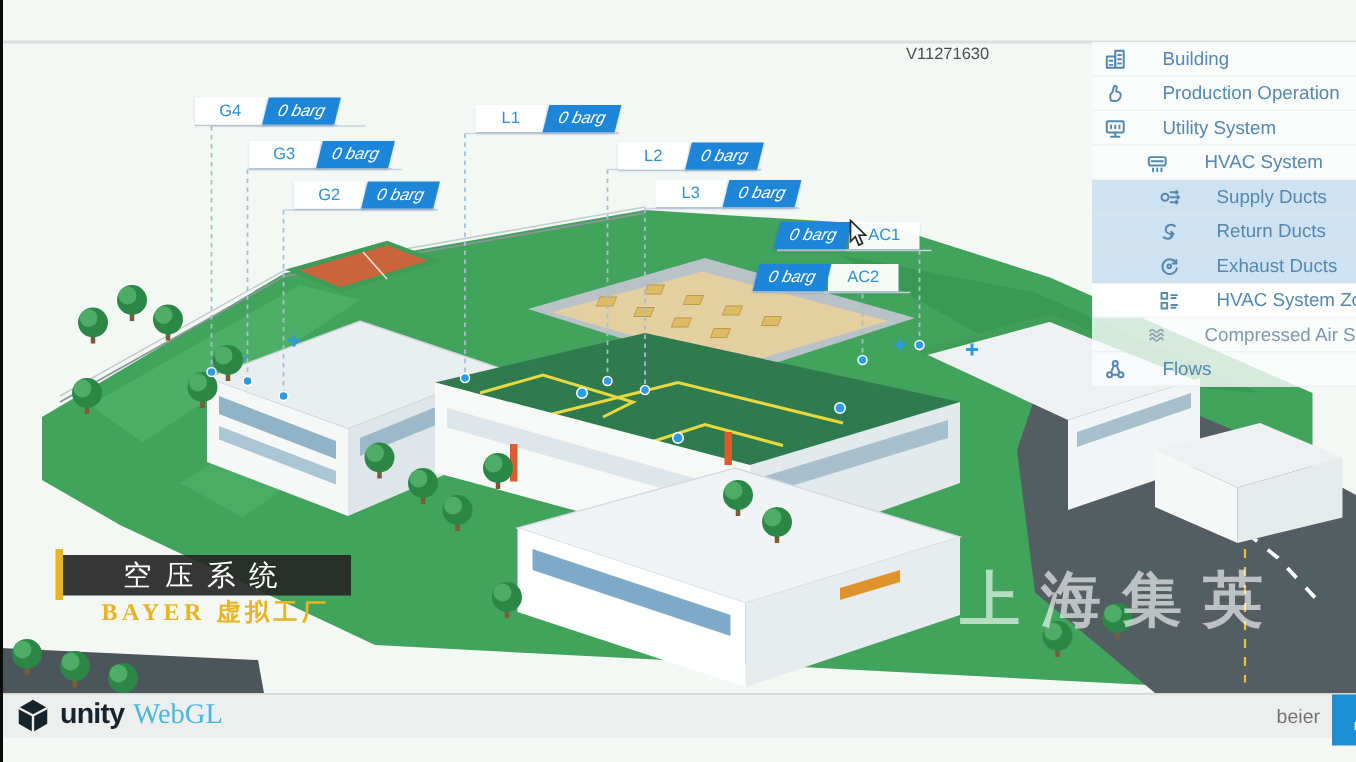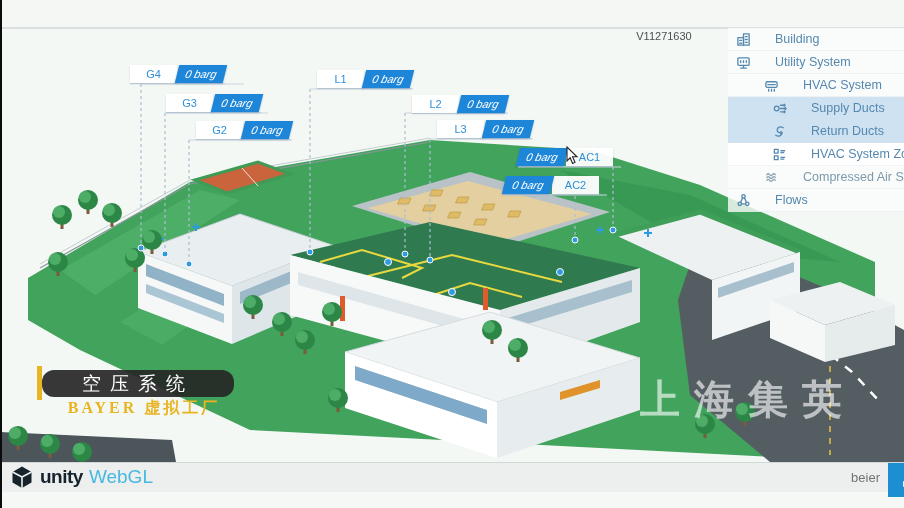--- a/index.html
+++ b/index.html
@@ -18,21 +18,21 @@
      font-size:11px;border-bottom:1px solid rgba(190,205,218,.9);}
   .ptab{width:47px;background:rgba(255,255,255,.95);color:#2f8fd6;
      display:flex;align-items:center;justify-content:center;
      box-shadow:0 1px 2px rgba(120,140,160,.25);}
   .pbadge{width:48px;background:#1e86d8;color:#fff;font-style:italic;
      transform:skewX(-14deg);display:flex;align-items:center;justify-content:center;
      box-shadow:0 1px 2px rgba(40,90,150,.35);}
 
   
   #version{position:absolute;z-index:6;right:180px;top:30px;width:120px;
-     text-align:center;font-size:11px;color:#4a4f52;}
+     text-align:left;font-size:11px;color:#4a4f52;}
 
   
   #sidebar{position:absolute;z-index:7;left:728px;top:28px;width:176px;
      background:rgba(251,253,253,.80);}
   .srow{height:23px;display:flex;align-items:center;gap:23px;
      padding-left:8px;box-sizing:border-box;color:#5588b0;font-size:12.5px;
      border-bottom:1px solid rgba(215,224,231,.35);white-space:nowrap;}
   .srow.lvl1{padding-left:36px;}
   .srow.lvl2{padding-left:44px;}
   .srow.active{background:#cfe2f2;}
@@ -41,31 +41,31 @@
   .sicon{width:16px;height:16px;flex:0 0 16px;display:flex;align-items:center;}
   .sicon svg{width:15px;height:15px;stroke:#5588b0;fill:none;stroke-width:1.4;
      stroke-linecap:round;stroke-linejoin:round;}
   .srow.dim .sicon svg{stroke:#8fa4b0;}
 
   
   #title-overlay{position:absolute;z-index:6;left:28px;top:362px;}
   #title-bar{position:absolute;left:9px;top:4px;width:5px;height:34px;background:#e8b422;}
   #title-box{position:absolute;left:14px;top:8px;width:192px;height:27px;
      background:rgba(38,38,38,.92);color:#fff;display:flex;align-items:center;
-     justify-content:center;font-size:19px;letter-spacing:9px;border-radius:12px;}
+     justify-content:center;font-size:19px;letter-spacing:9px;}
   #title-sub{position:absolute;left:16px;top:36px;width:200px;text-align:center;
      color:#e8b422;font-family:Liberation Serif, serif;
      font-weight:bold;font-size:16px;letter-spacing:3px;white-space:nowrap;}
 
   
   #footer{position:absolute;z-index:8;left:0;top:462px;width:904px;height:29px;
      background:#ecefee;border-top:1px solid #d2d8d8;padding-left:28px;}
   #unity-logo{position:absolute;left:10px;top:2px;display:flex;align-items:center;gap:6px;}
   #unity-word{font-size:19px;font-weight:bold;color:#17232b;letter-spacing:-.5px;}
-  #webgl-word{font-size:19px;color:#49b8e0;}
+  #webgl-word{font-size:19px;color:#49b8e0;font-family:Liberation Serif, serif;}
   #footer-user{position:absolute;right:52px;top:7px;font-size:13px;color:#737373;}
   #fullscreen-btn{position:absolute;right:0;top:0;width:44px;height:34px;
      background:#1b8fd2;border:none;display:flex;align-items:center;justify-content:center;cursor:pointer;}
   #below-footer{position:absolute;z-index:7;left:0;top:491px;width:904px;height:17px;background:#f6f8f6;}
 
   
   #left-stripe{position:absolute;z-index:20;left:0;top:0;width:2px;height:508px;background:#0b0b0b;}
   #top-line{position:absolute;z-index:4;left:0;top:27px;width:904px;height:2px;background:#dae0e0;}
   #cursor{position:absolute;z-index:30;left:566px;top:146px;}
 </style>
@@ -261,20 +261,28 @@
             <rect x="2" y="6" width="6" height="8"></rect>
             <rect x="8" y="2" width="6" height="12"></rect>
             <path d="M10 5h2M10 8h2M10 11h2M4 9h2M4 12h2"></path>
           </svg>
       </span>
       <span class="slabel">Building</span>
     </div>
     <div class="srow lvl0">
       <span class="sicon">
         <svg viewBox="0 0 16 16">
+            <path d="M5 13C4 10 4 8 6 7 L7 3.2 a1 1 0 0 1 2 .4 L8.6 6.5 C11 6.3 12.4 8 11.8 10.2 C11.2 12.6 9 13.6 7 13 Z"></path>
+          </svg>
+      </span>
+      <span class="slabel">Production Operation</span>
+    </div>
+    <div class="srow lvl0">
+      <span class="sicon">
+        <svg viewBox="0 0 16 16">
             <rect x="2" y="3" width="12" height="8" rx="1"></rect>
             <path d="M5 6v2M8 6v2M11 6v2M8 11v2M5 14h6"></path>
           </svg>
       </span>
       <span class="slabel">Utility System</span>
     </div>
     <div class="srow lvl1">
       <span class="sicon">
         <svg viewBox="0 0 16 16">
             <rect x="2" y="4" width="12" height="6" rx="1.5"></rect>
@@ -294,20 +302,30 @@
     </div>
     <div class="srow lvl2 active">
       <span class="sicon">
         <svg viewBox="0 0 16 16">
             <path d="M12 4C9 2 5.5 3.5 5.5 6.5 5.5 8.5 7.5 9.5 9.5 9.5"></path>
             <path d="M4 12c3 2 6.5.5 6.5-2.5"></path>
             <path d="M9.5 8l1.5 1.5-1.8 1"></path>
           </svg>
       </span>
       <span class="slabel">Return Ducts</span>
+    </div>
+    <div class="srow lvl2 active">
+      <span class="sicon">
+        <svg viewBox="0 0 16 16">
+            <path d="M13 6A5.2 5.2 0 1 0 13.4 9.5"></path>
+            <path d="M13 3.5V6h-2.5"></path>
+            <circle cx="8" cy="8" r="1.3"></circle>
+          </svg>
+      </span>
+      <span class="slabel">Exhaust Ducts</span>
     </div>
     <div class="srow lvl2 white">
       <span class="sicon">
         <svg viewBox="0 0 16 16">
             <rect x="2.5" y="2.5" width="4" height="4"></rect>
             <rect x="2.5" y="9.5" width="4" height="4"></rect>
             <path d="M9.5 4h4M9.5 6h3M9.5 11h4M9.5 13h3"></path>
           </svg>
       </span>
       <span class="slabel">HVAC System Zones</span>

